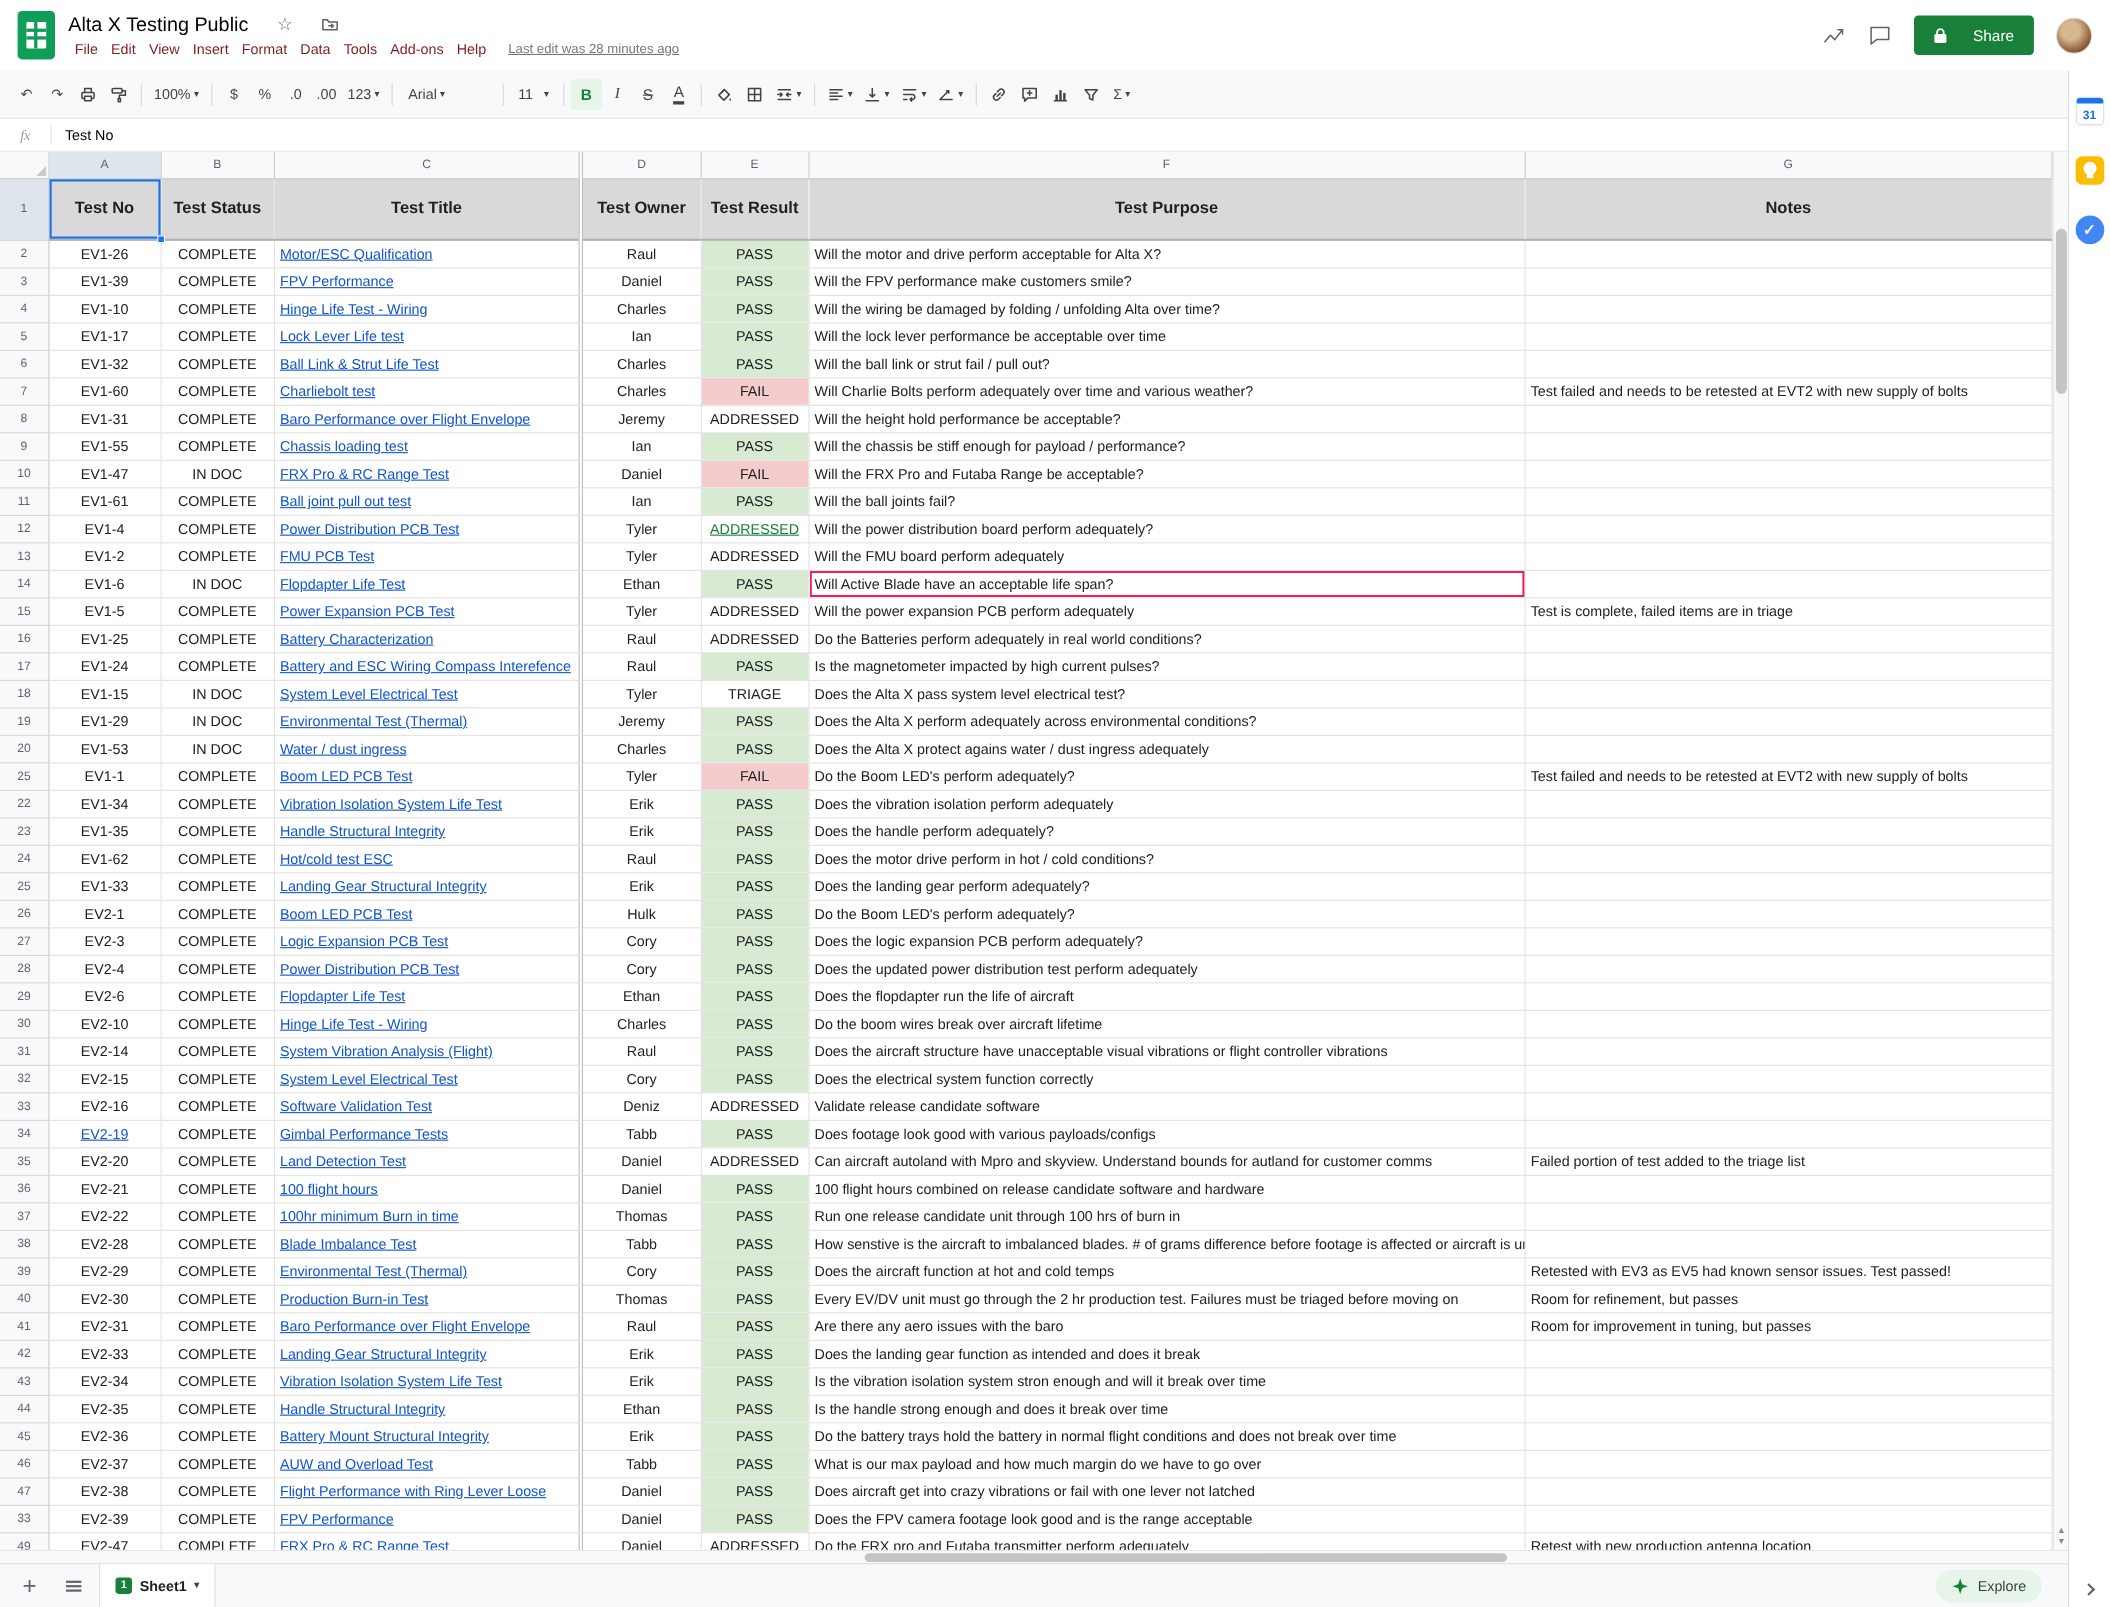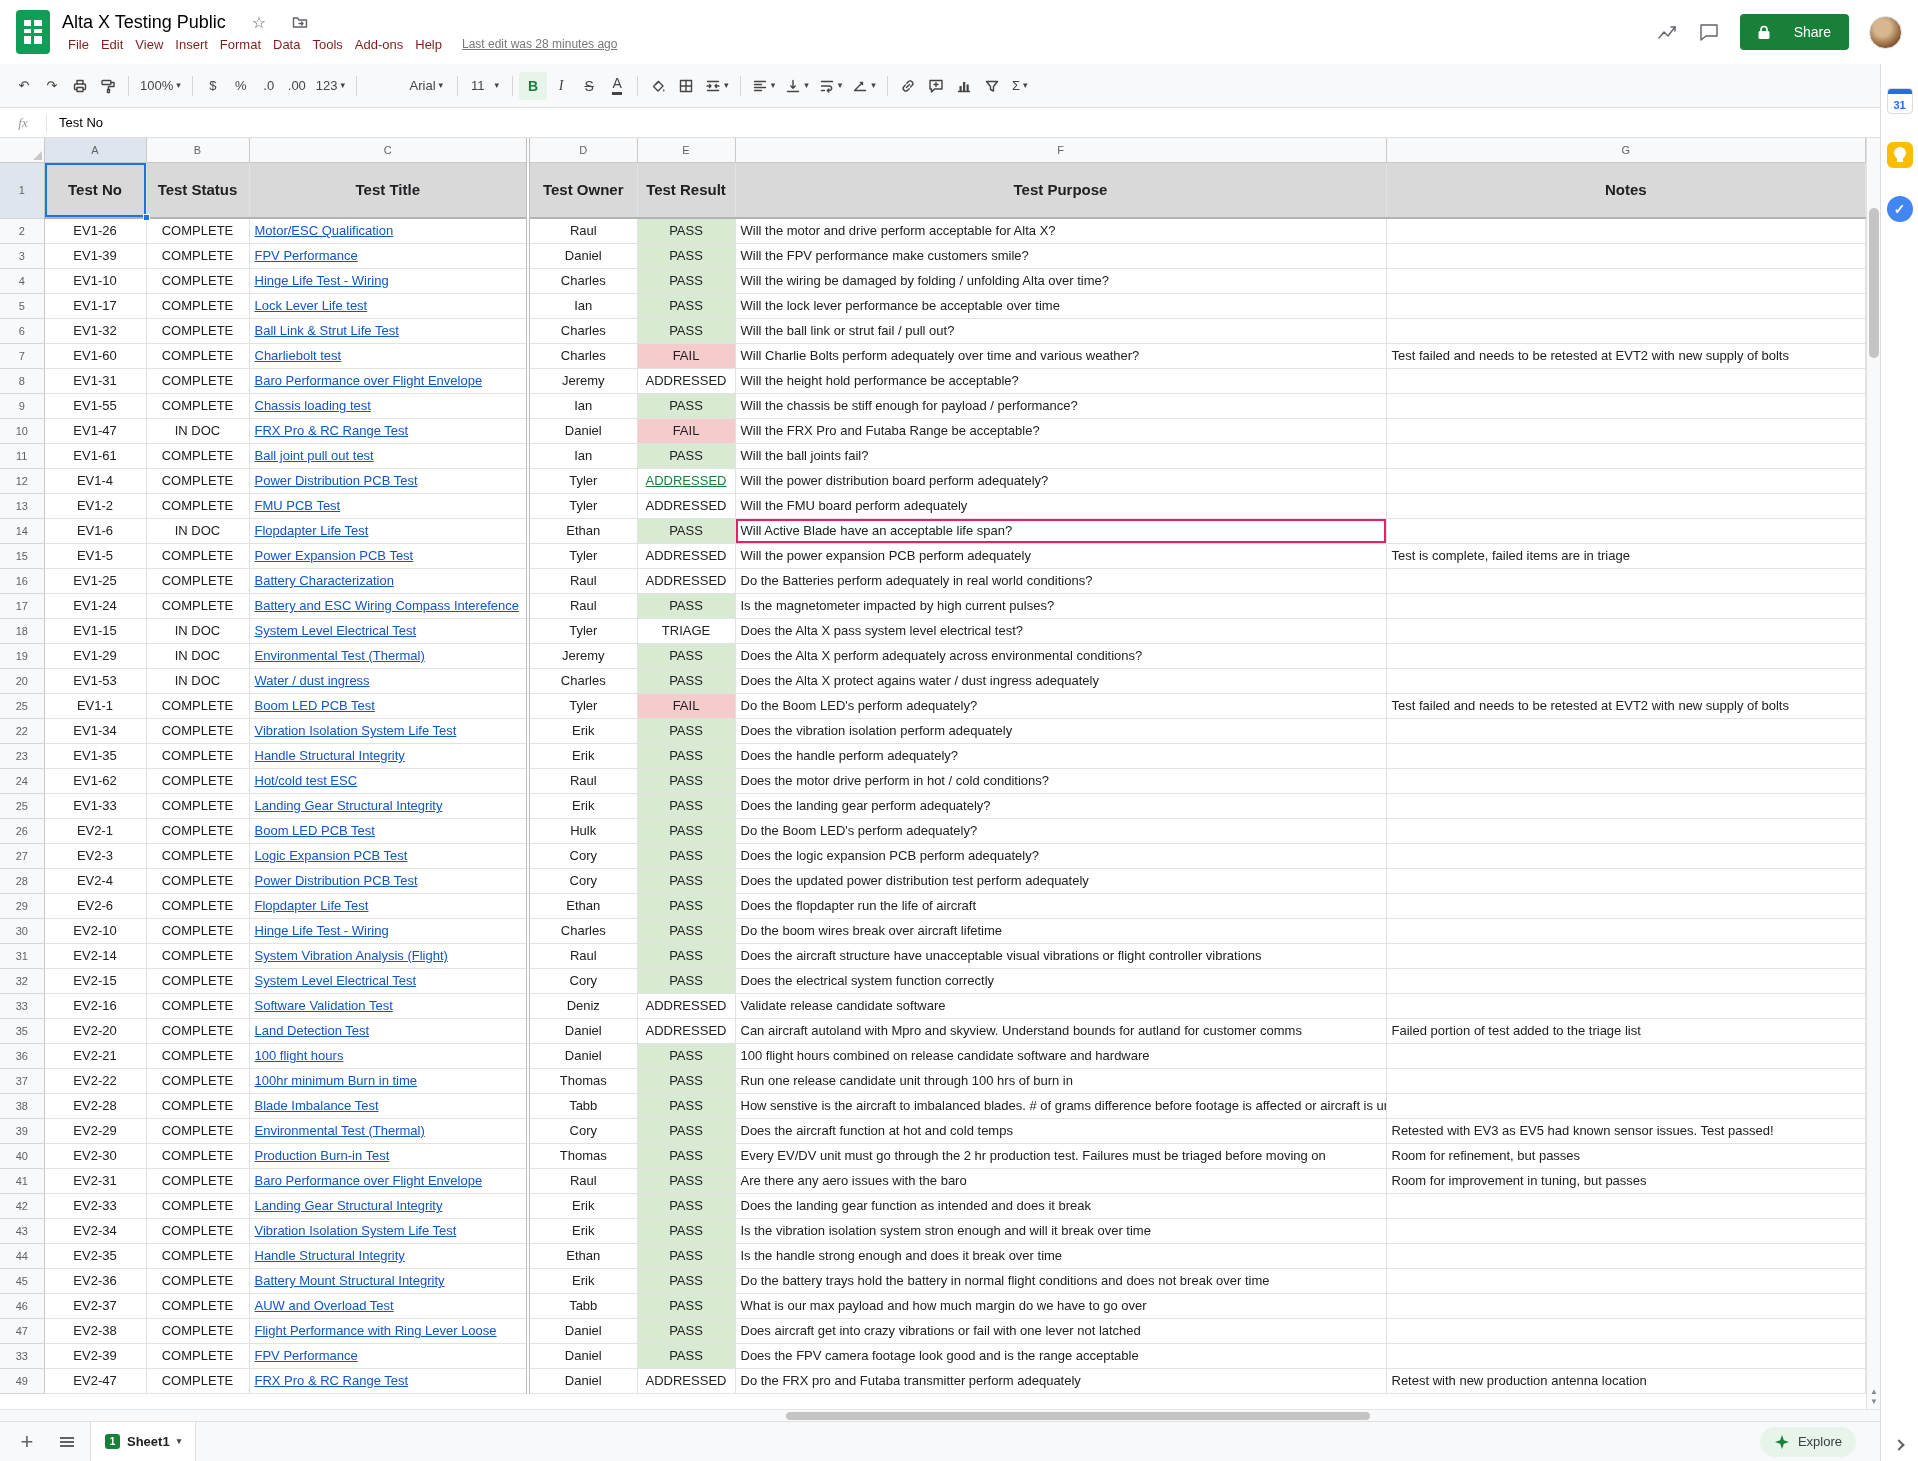--- a/index.html
+++ b/index.html
@@ -28,21 +28,21 @@
   .avatar{width:33px;height:33px;border-radius:50%;
     background:radial-gradient(circle at 40% 35%,#d7b78f 0 30%,#8a5a33 70%,#5d3b1e 100%);border:1px solid #ddd}
 
   
   .toolbar{height:44px;background:#f8f9fa;display:flex;align-items:center;padding:0 10px;border-bottom:1px solid #e0e0e0}
   .tbtn{min-width:28px;height:28px;padding:0 5px;display:flex;align-items:center;justify-content:center;
     border-radius:3px;color:#444;font-size:13px;gap:3px;flex:none}
   .tbtn.active{background:#e6f4ea;color:#188038}
   .caret{font-size:9px;color:#444;line-height:1}
   .tsep{width:1px;height:20px;background:#d7d7d7;margin:0 6px;flex:none}
-  .font-box{width:88px;justify-content:flex-end;padding:0 8px}
+  .font-box{width:88px;justify-content:flex-start;padding:0 8px}
   .size-box{width:42px;justify-content:space-between;padding:0 7px}
   .bold-b{font-weight:bold;font-size:14px}
   .italic-i{font-style:italic;font-family:"Liberation Serif",serif;font-size:14px}
   .strike-s{text-decoration:line-through;font-size:14px}
   .colorA{font-size:14px;border-bottom:3px solid #444;line-height:1.1}
   .chev{width:8px;height:8px;border-left:2px solid #5f6368;border-top:2px solid #5f6368;transform:rotate(45deg);margin-top:3px}
   .spacer{flex:1}
 
   
   .formulabar{height:30px;display:flex;align-items:center;background:#fff;border-bottom:1px solid #e0e0e0}
@@ -642,20 +642,30 @@
           <td class="rownum">33</td>
           <td class="center">EV2-16</td>
           <td class="center">COMPLETE</td>
           <td class="freeze"><span class="cell-link">Software Validation Test</span></td>
           <td class="center">Deniz</td>
           <td class="center">ADDRESSED</td>
           <td class="">Validate release candidate software</td>
           <td></td>
         </tr>
         <tr class="drow">
+          <td class="rownum">34</td>
+          <td class="center"><span class="cell-link">EV2-19</span></td>
+          <td class="center">COMPLETE</td>
+          <td class="freeze"><span class="cell-link">Gimbal Performance Tests</span></td>
+          <td class="center">Tabb</td>
+          <td class="center res-pass">PASS</td>
+          <td class="">Does footage look good with various payloads/configs</td>
+          <td></td>
+        </tr>
+        <tr class="drow">
           <td class="rownum">35</td>
           <td class="center">EV2-20</td>
           <td class="center">COMPLETE</td>
           <td class="freeze"><span class="cell-link">Land Detection Test</span></td>
           <td class="center">Daniel</td>
           <td class="center">ADDRESSED</td>
           <td class="">Can aircraft autoland with Mpro and skyview. Understand bounds for autland for customer comms</td>
           <td>Failed portion of test added to the triage list</td>
         </tr>
         <tr class="drow">

